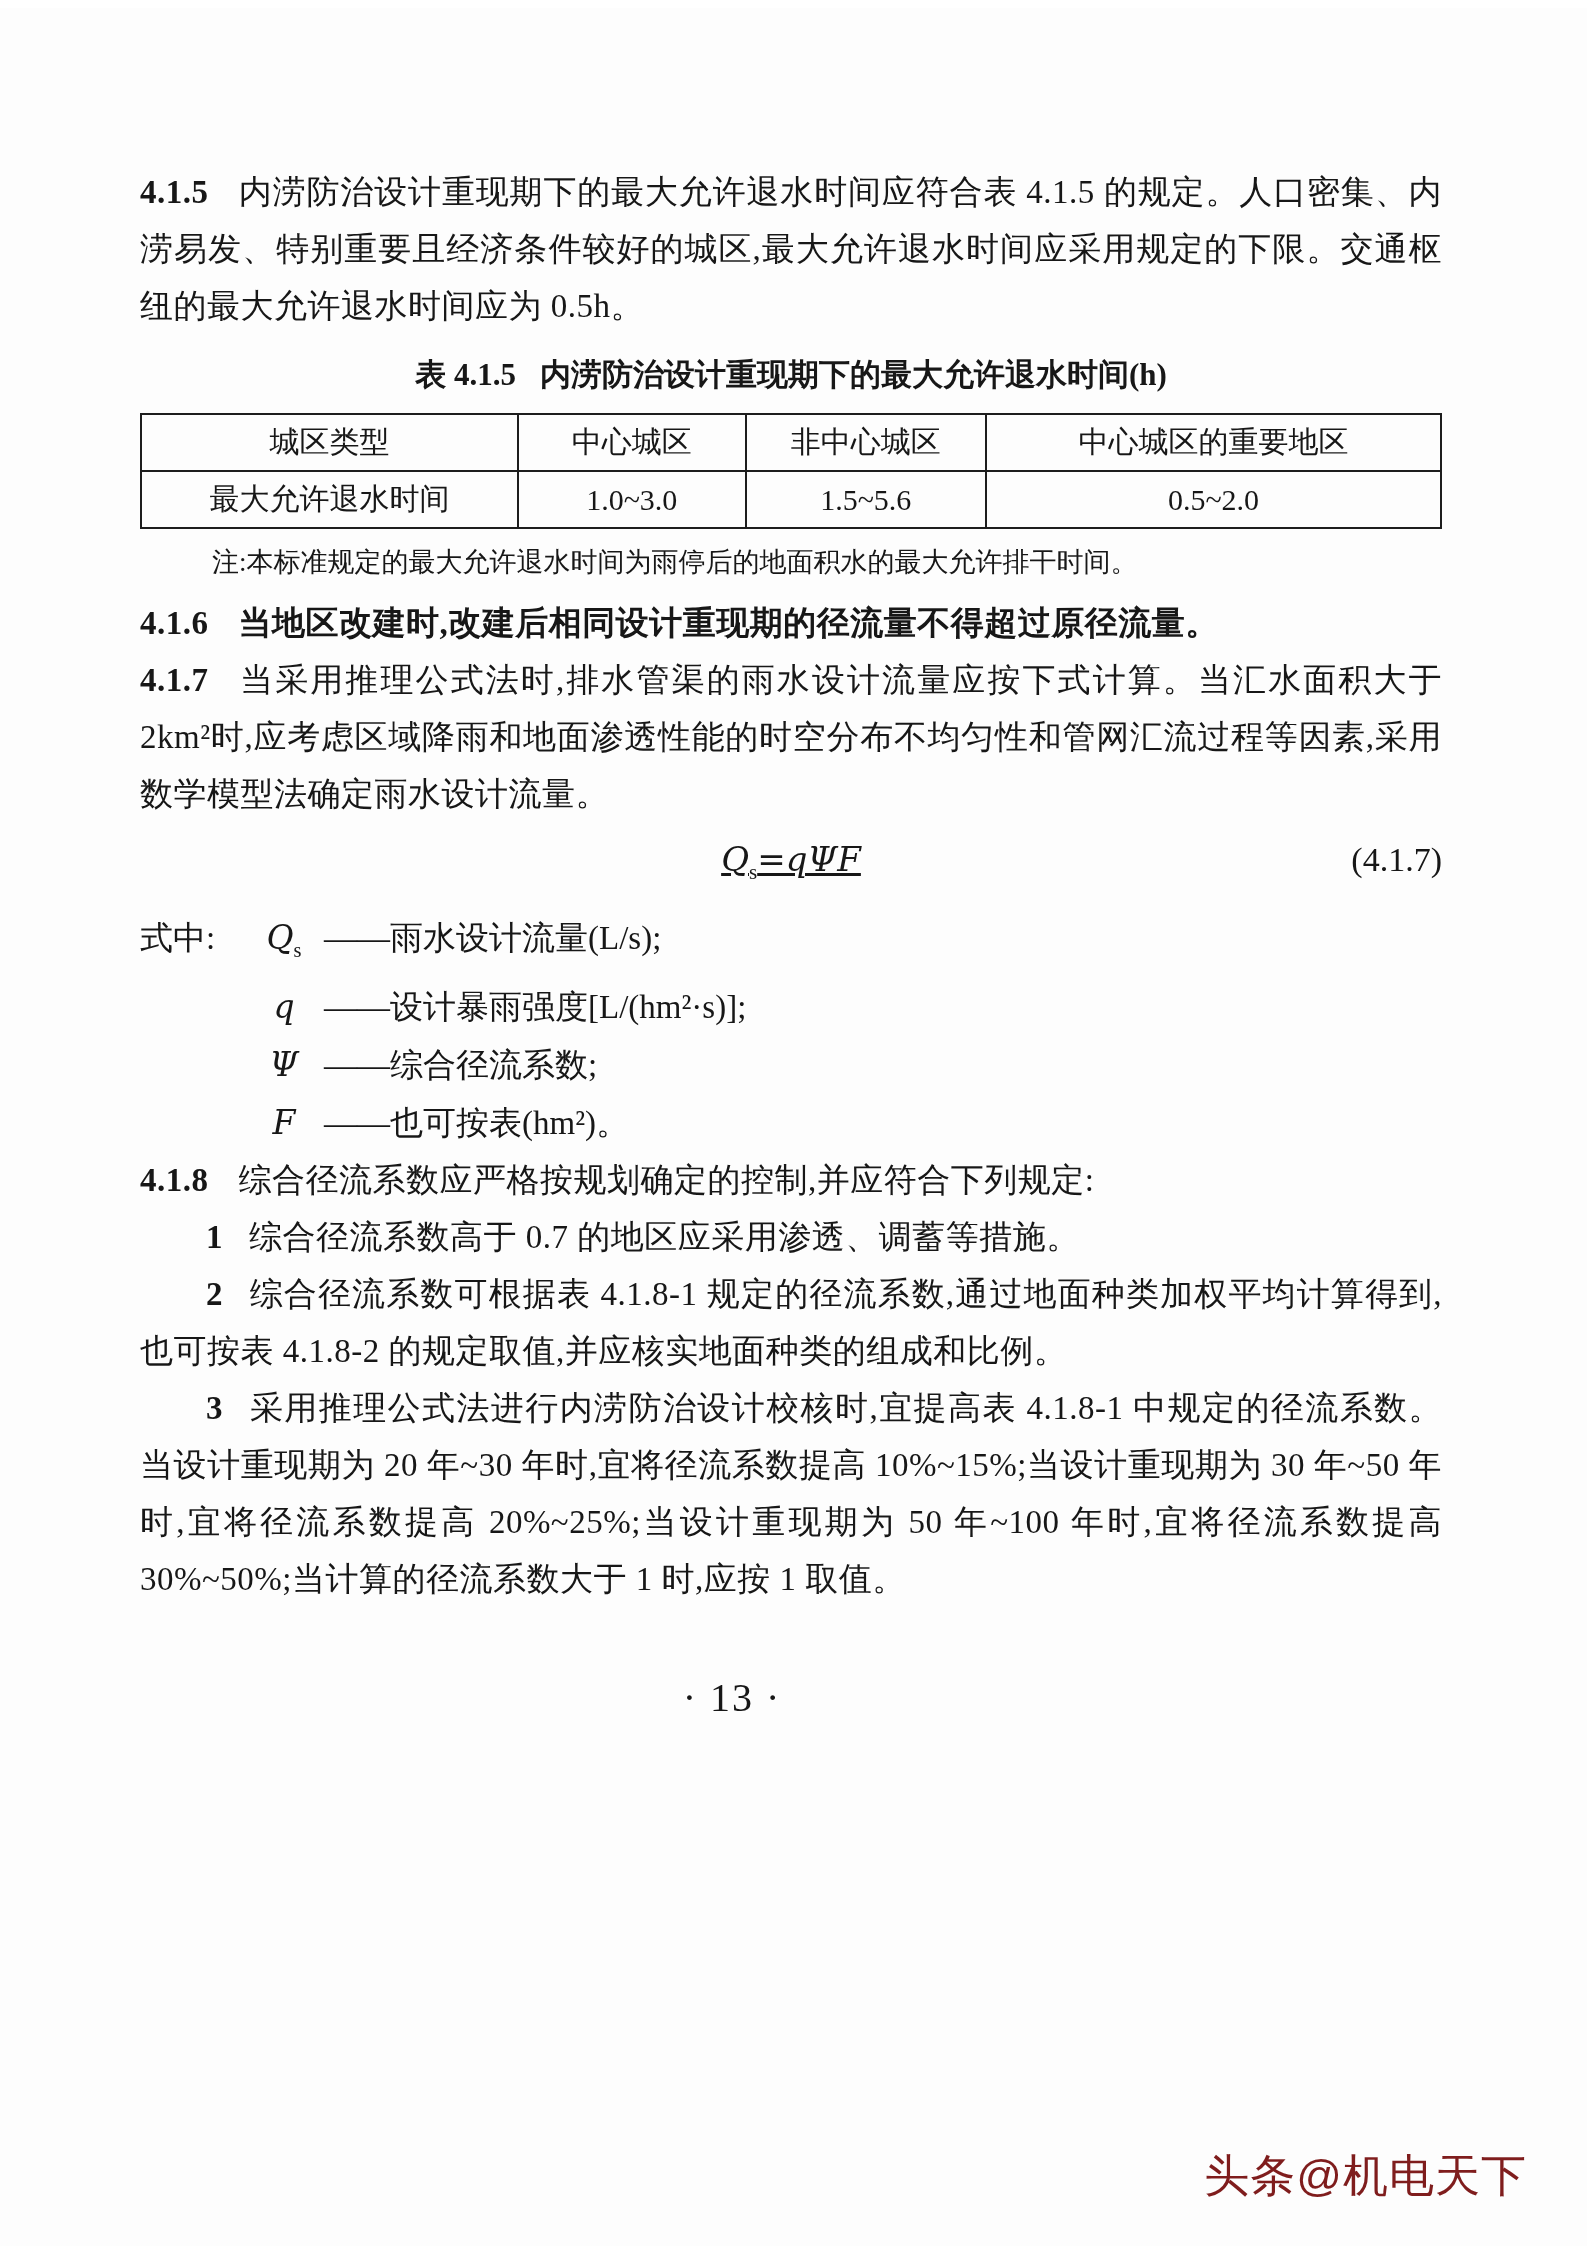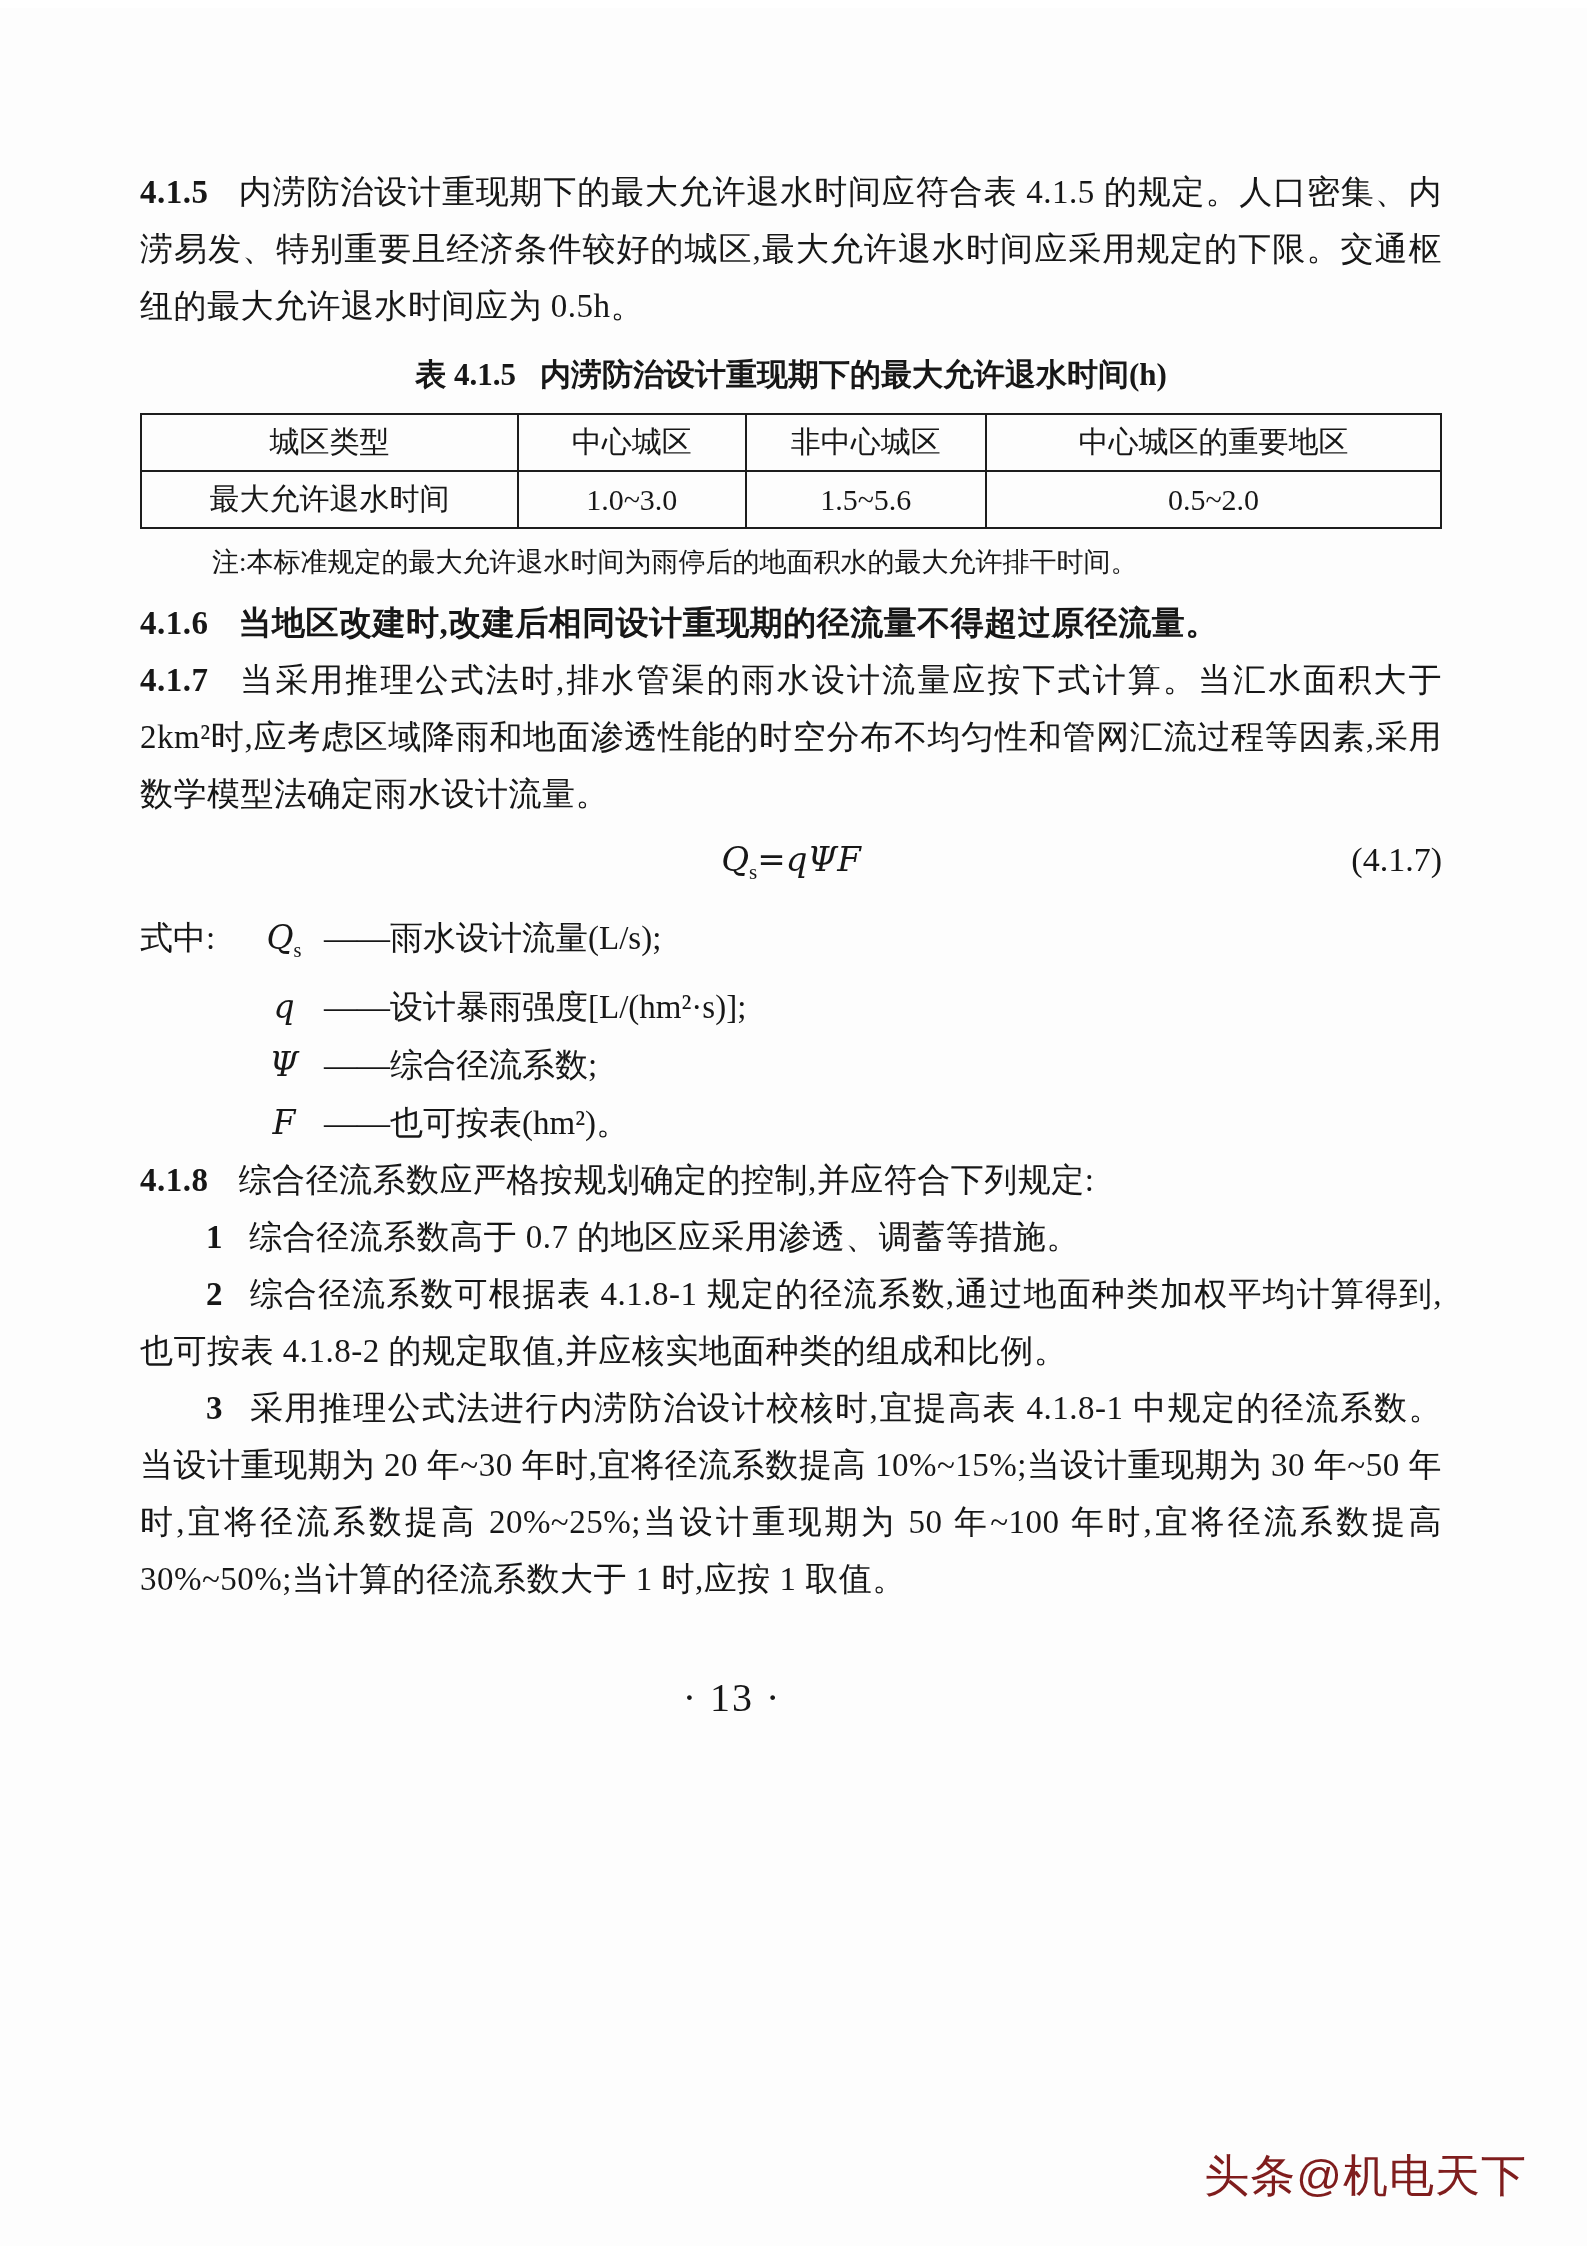--- a/index.html
+++ b/index.html
@@ -57,20 +57,21 @@
     margin: 10px 0 10px 0;
     text-indent: 72px;
     text-align: justify;
   }
 
   .formula-row {
     position: relative;
     font-size: 34px;
     line-height: 57px;
     margin: 8px 0 8px 0;
+    text-decoration: underline;
   }
   .formula-center { text-align: center; }
   .var { font-style: italic; font-family: "DejaVu Serif", "Liberation Serif", serif; }
   sub.vsub { font-size: 0.62em; font-style: normal; }
   .formula-number { position: absolute; right: 0; top: 0; }
 
   .where-row {
     display: flex;
     font-size: 33px;
     line-height: 57px;

